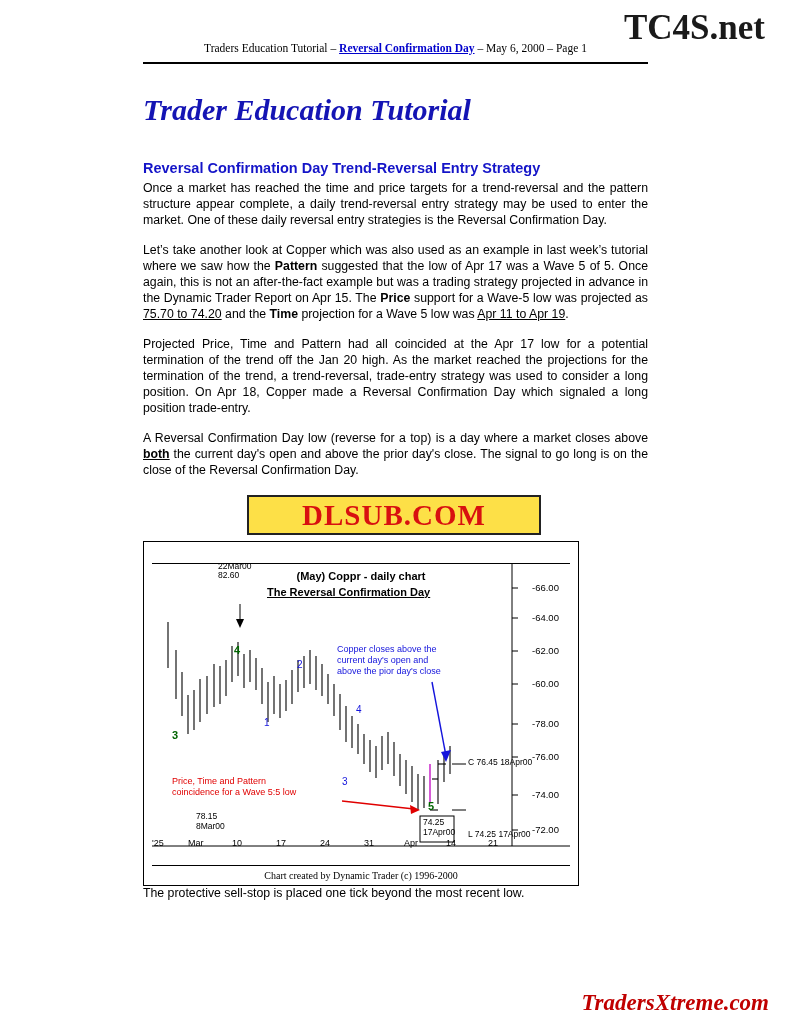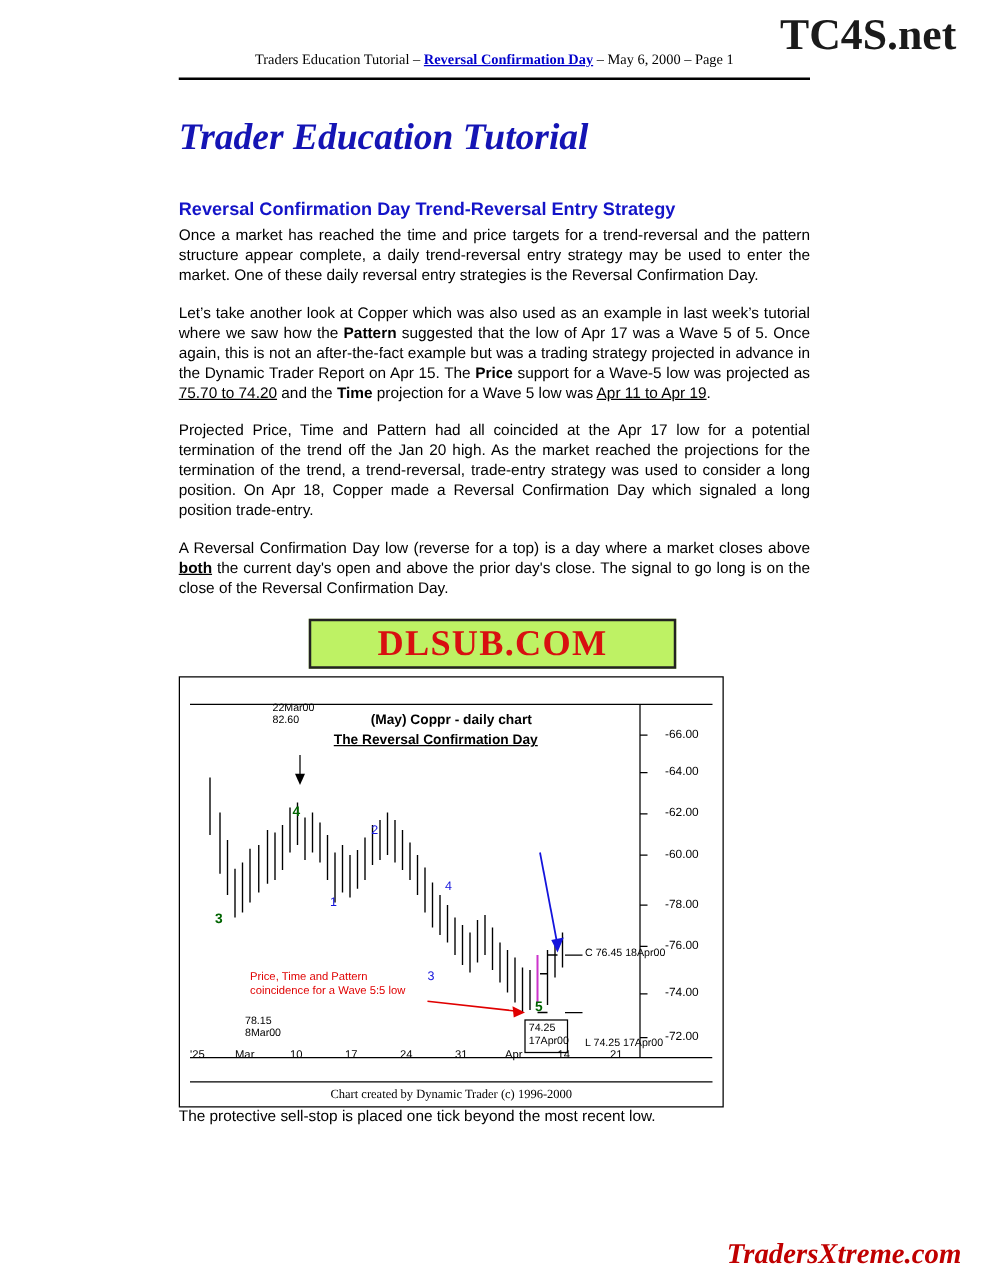--- a/index.html
+++ b/index.html
@@ -97,21 +97,21 @@
   .body-col b { font-weight: bold; }
   .u { text-decoration: underline; }
 
   
   .dlsub {
     position: absolute;
     top: 495px;
     left: 247px;
     width: 290px;
     height: 36px;
-    background: #bef264;
+    background: #fde047;
     border: 2px solid #222;
     display: flex;
     align-items: center;
     justify-content: center;
     font-family: "Liberation Serif", serif;
     font-weight: bold;
     font-size: 29px;
     color: #d81010;
     letter-spacing: 1px;
   }
@@ -195,21 +195,21 @@
     font-family: "Liberation Sans", sans-serif;
     font-size: 9px;
     top: 0;
   }
 
   .ann {
     position: absolute;
     font-family: "Liberation Sans", sans-serif;
   }
   .ann-blue { color: #1414dc; }
-  .ann-red  { color: #e00000; margin-left: 28px; }
+  .ann-red  { color: #e00000; }
   .ann-green{ color: #006400; font-weight: bold; }
   .ann-black{ color: #000; }
 
   .caption-under {
     position: absolute;
     top: 886px;
     left: 143px;
     width: 505px;
     font-family: "Liberation Sans", sans-serif;
     font-size: 12.3px;
@@ -363,20 +363,25 @@
       </svg>
 
       
       <div class="ann ann-black" style="left:66px; top:-2px; font-size:8.5px; line-height:9px;">
         <span>22Mar00</span><br>
         <span>82.60</span>
       </div>
 
       <div class="ann ann-black" style="left:115px; top:22px; font-size:11px; font-weight:bold; text-decoration:underline;">The Reversal Confirmation Day</div>
 
+      <div class="ann ann-blue" style="left:185px; top:80px; font-size:9px; line-height:11px;">
+        <span>Copper closes above the</span><br>
+        <span>current day's open and</span><br>
+        <span>above the pior day's close</span>
+      </div>
 
       <div class="ann ann-red" style="left:20px; top:212px; font-size:9px; line-height:11px;">
         <span>Price, Time and Pattern</span><br>
         <span>coincidence for a Wave 5:5 low</span>
       </div>
 
       <div class="ann ann-black" style="left:316px; top:193px; font-size:8.5px;">C 76.45 18Apr00</div>
       <div class="ann ann-black" style="left:316px; top:239px; font-size:8.5px;margin-top:26px;">L 74.25 17Apr00</div>
 
       <div class="ann ann-black" style="left:271px; top:254px; font-size:8.5px; line-height:9.5px;">

